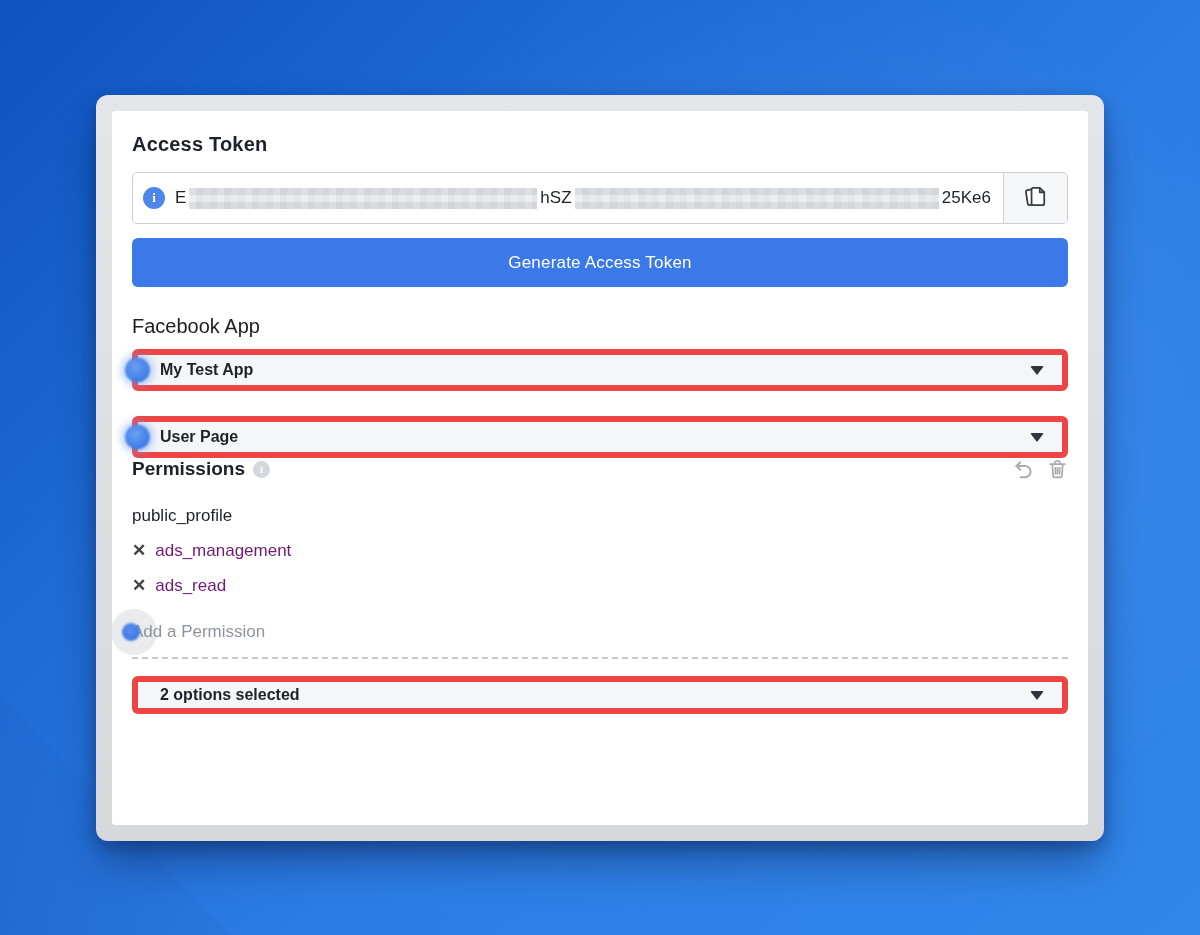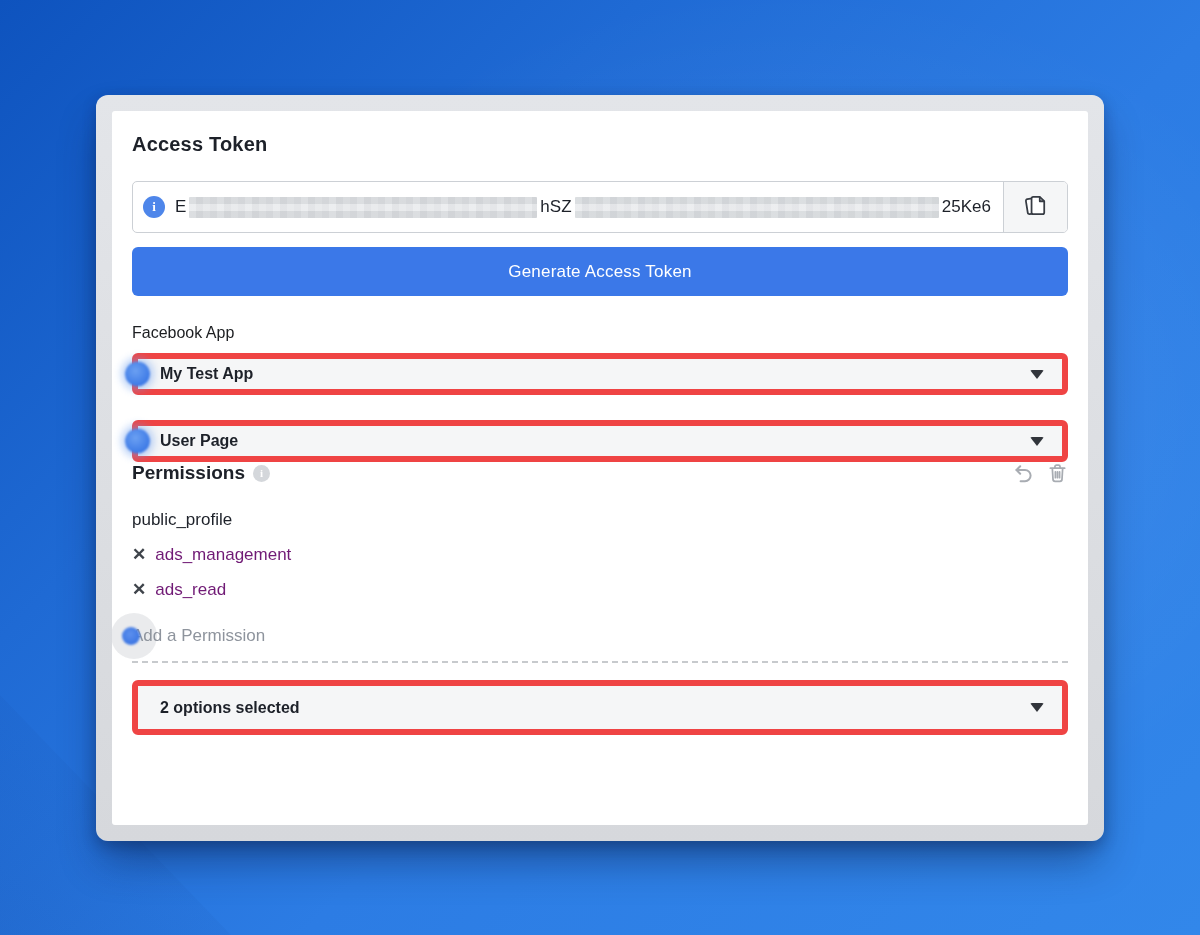--- a/index.html
+++ b/index.html
@@ -26,21 +26,21 @@
     box-shadow:0 24px 42px -6px rgba(7,22,62,.45), 0 5px 14px rgba(7,22,62,.28);
   }
   .card-inner{
     position:absolute; inset:16px;
     background:#ffffff; border-radius:3px;
     padding:22px 20px;
   }
 
   .panel-title{
     font-size:20px; font-weight:700; color:#1d2129; letter-spacing:.2px;
-    margin-bottom:25px;
+    margin-bottom:16px;
   }
 
   
   .token-field{
     display:flex; align-items:stretch; height:52px;
     border:1px solid #ccd0d5; border-radius:5px; background:#fff;
     margin-bottom:14px; overflow:hidden;
   }
   .token-main{
     flex:1; display:flex; align-items:center; padding:0 12px 0 10px; min-width:0;
@@ -71,21 +71,21 @@
   
   .generate-btn{
     width:100%; height:49px; border:none; border-radius:6px;
     background:#3b78e8; color:#fff; font-family:inherit;
     font-size:17px; font-weight:400; letter-spacing:.2px; cursor:pointer;
     margin-bottom:28px; display:block;
   }
 
   
   .field-label{
-    font-size:16px; color:#1c1e21; margin-bottom:11px;
+    font-size:20px; color:#1c1e21; margin-bottom:11px;
   }
   .dropdown{
     position:relative; height:42px; border:6px solid #ef4444; border-radius:6px;
     background:#f5f6f7; display:flex; align-items:center;
     padding:0 18px 0 22px; cursor:pointer;
   }
   .dropdown.spaced{ margin-bottom:25px; }
   .dd-value{ font-size:16px; font-weight:700; color:#1d2129; flex:1; }
   .caret{
     width:0; height:0; flex:0 0 auto;
@@ -238,19 +238,19 @@
     </div>
 
     <div class="add-perm">
       <span class="cursor-halo"></span>
       <span class="cursor-dot"></span>
       <input type="text" placeholder="Add a Permission" style="">
     </div>
 
     <div class="dashed-divider"></div>
 
-    <div class="dropdown" style="height:55px;">
+    <div class="dropdown" style="height:38px;">
       <span class="dd-value">2 options selected</span>
       <span class="caret"></span>
     </div>
 
   </div>
 </div>
 
 </body></html>

